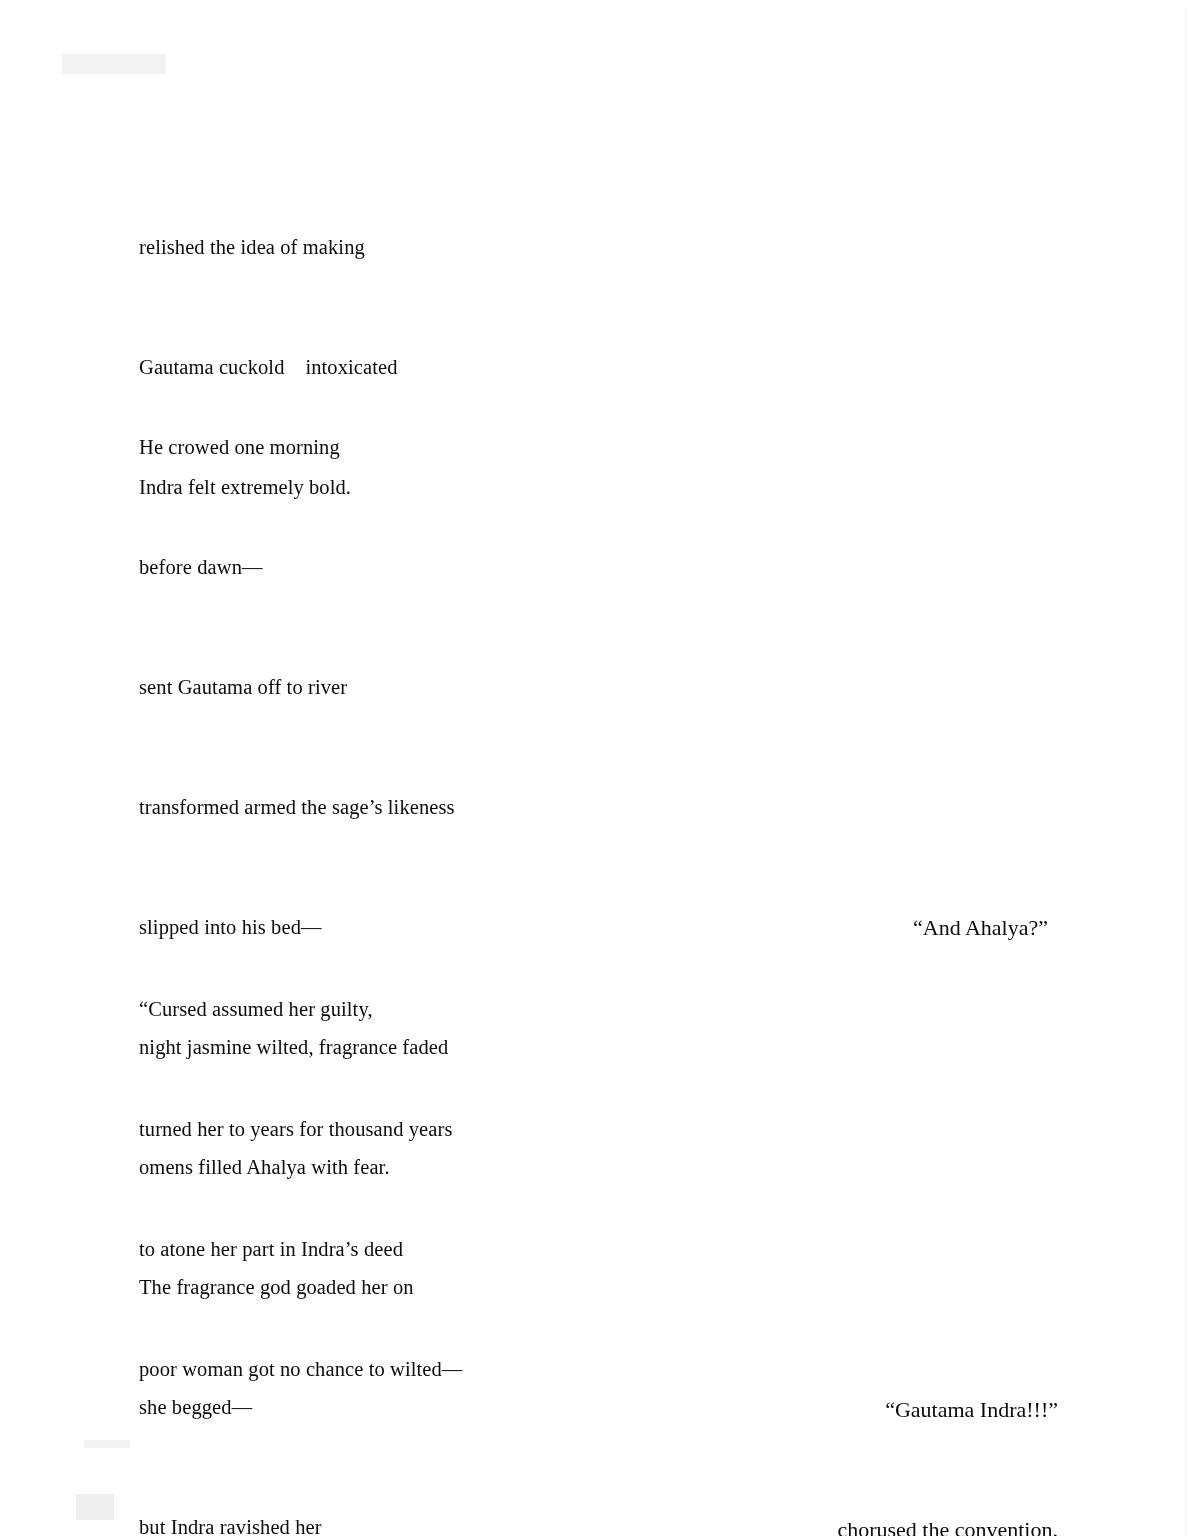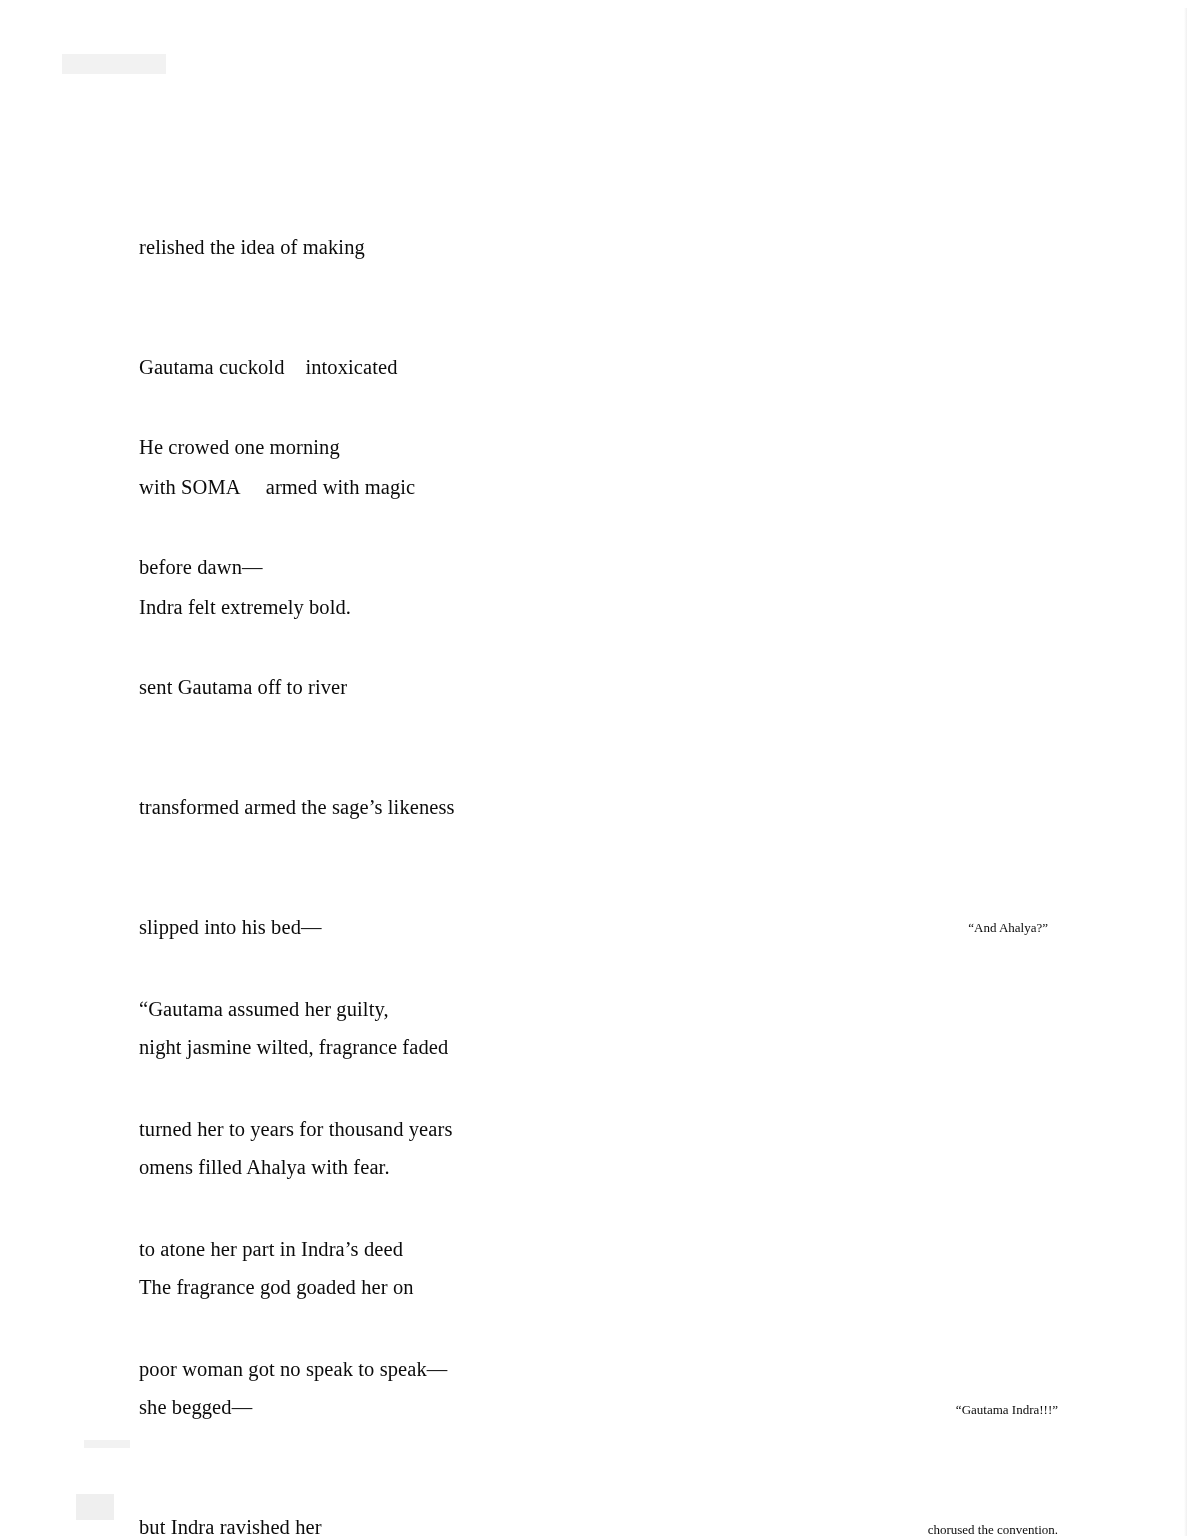--- a/index.html
+++ b/index.html
@@ -23,21 +23,21 @@
     font-size: 20.5px;
     line-height: 40px;
     letter-spacing: 0.1px;
     white-space: pre;
   }
   .line {
     white-space: pre;
   }
   .right-line {
     position: absolute;
-    font-size: 13px;
+    font-size: 22px;
     line-height: 40px;
     white-space: pre;
     text-align: right;
   }
   .s1 { top: 139px; }
   .s2 { top: 339px; }
   .s3 { top: 901px; }
   .reply1 {
     top: 820px;
     right: 139px;
@@ -72,21 +72,20 @@
 <div class="page">
 
   <div class="artifact artifact-tl"></div>
   <div class="artifact artifact-bl1"></div>
   <div class="artifact artifact-bl2"></div>
   <div class="edge-right"></div>
 
   <div class="stanza s1">
     <div class="line">relished the idea of making</div>
     <div class="line">Gautama cuckold    intoxicated</div>
-    <div class="line">with SOMA     armed with magic</div>
     <div class="line">Indra felt extremely bold.</div>
   </div>
 
   <div class="stanza s2">
     <div class="line">He crowed one morning</div>
     <div class="line">before dawn—</div>
     <div class="line">sent Gautama off to river</div>
     <div class="line">transformed armed the sage’s likeness</div>
     <div class="line">slipped into his bed—</div>
     <div class="line">night jasmine wilted, fragrance faded</div>
@@ -96,24 +95,24 @@
     <div class="line">but Indra ravished her</div>
     
     
   </div>
 
   <div class="right-line reply1">
     <div class="line">“And Ahalya?”</div>
   </div>
 
   <div class="stanza s3">
-    <div class="line">“Gautama assumed her guilty,</div>
+    <div class="line">“Cursed assumed her guilty,</div>
     <div class="line">turned her to years for thousand years</div>
     <div class="line">to atone her part in Indra’s deed</div>
-    <div class="line">poor woman got no speak to speak—</div>
+    <div class="line">poor woman got no chance to wilted—</div>
     
     
     
     
   </div>
 
   <div class="right-line reply2">
     <div class="line">“Gautama Indra!!!”</div>
     <div class="line">chorused the convention.</div>
   </div>

